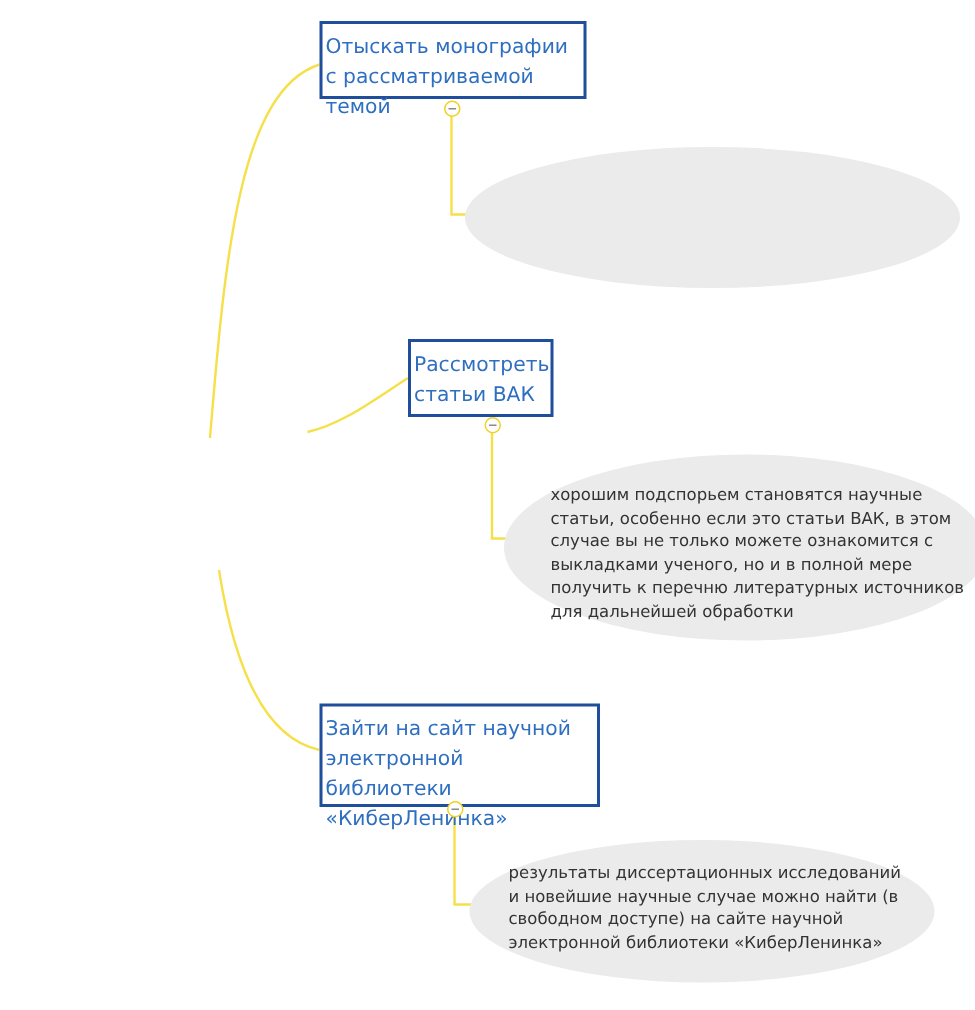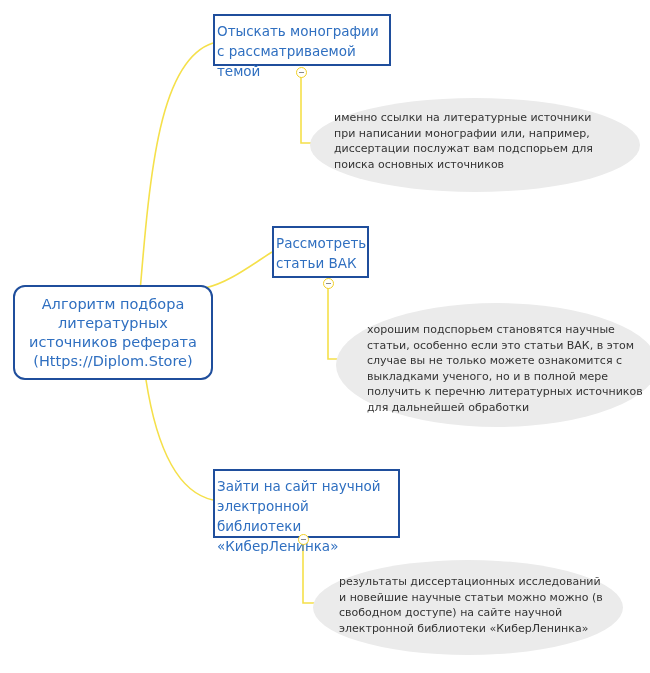--- a/index.html
+++ b/index.html
@@ -112,36 +112,29 @@
 
     <path d="M 146 380 C 156 444 176 492 213 500" fill="none" stroke="#f5e04a" stroke-width="1.6"></path>
 
     <path d="M 301 74 L 301 143 L 317 143" fill="none" stroke="#f5e04a" stroke-width="1.6"></path>
 
     <path d="M 328 284 L 328 359 L 344 359" fill="none" stroke="#f5e04a" stroke-width="1.6"></path>
 
     <path d="M 303 542 L 303 603 L 319 603" fill="none" stroke="#f5e04a" stroke-width="1.6"></path>
   </svg>
 
-  <div class="root-node" style="left:13px; top:285px; width:200px; height:95px;">
-    <span>Алгоритм подбора литературных источников реферата (Https://Diplom.Store)</span>
-  </div>
 
   <div class="topic-node" style="left:213px; top:14px; width:178px; height:52px;">
     <span>Отыскать монографии с рассматриваемой темой</span>
   </div>
   <div class="collapse-toggle" style="left:296px; top:67px;">
     <span class="minus"></span>
   </div>
 
   <div class="note-ellipse" style="left:310px; top:98px; width:330px; height:94px;"></div>
-  <div class="note-text" style="left:334px; top:110px; width:300px;">именно ссылки на литературные источники
-при написании монографии или, например,
-диссертации послужат вам подспорьем для
-поиска основных источников</div>
 
   <div class="topic-node" style="left:272px; top:226px; width:97px; height:52px;">
     <span>Рассмотреть статьи ВАК</span>
   </div>
   <div class="collapse-toggle" style="left:323px; top:278px;">
     <span class="minus"></span>
   </div>
 
   <div class="note-ellipse" style="left:336px; top:303px; width:322px; height:124px;"></div>
   <div class="note-text" style="left:367px; top:322px; width:292px;">хорошим подспорьем становятся научные
@@ -153,17 +146,17 @@
 
   <div class="topic-node" style="left:213px; top:469px; width:187px; height:69px;">
     <span>Зайти на сайт научной электронной библиотеки «КиберЛенинка»</span>
   </div>
   <div class="collapse-toggle" style="left:298px; top:534px;">
     <span class="minus"></span>
   </div>
 
   <div class="note-ellipse" style="left:313px; top:560px; width:310px; height:95px;"></div>
   <div class="note-text" style="left:339px; top:574px; width:282px;">результаты диссертационных исследований
-и новейшие научные статьи можно можно (в
+и новейшие научные случае можно найти (в
 свободном доступе) на сайте научной
 электронной библиотеки «КиберЛенинка»</div>
 
 </div>
 
 </body></html>

